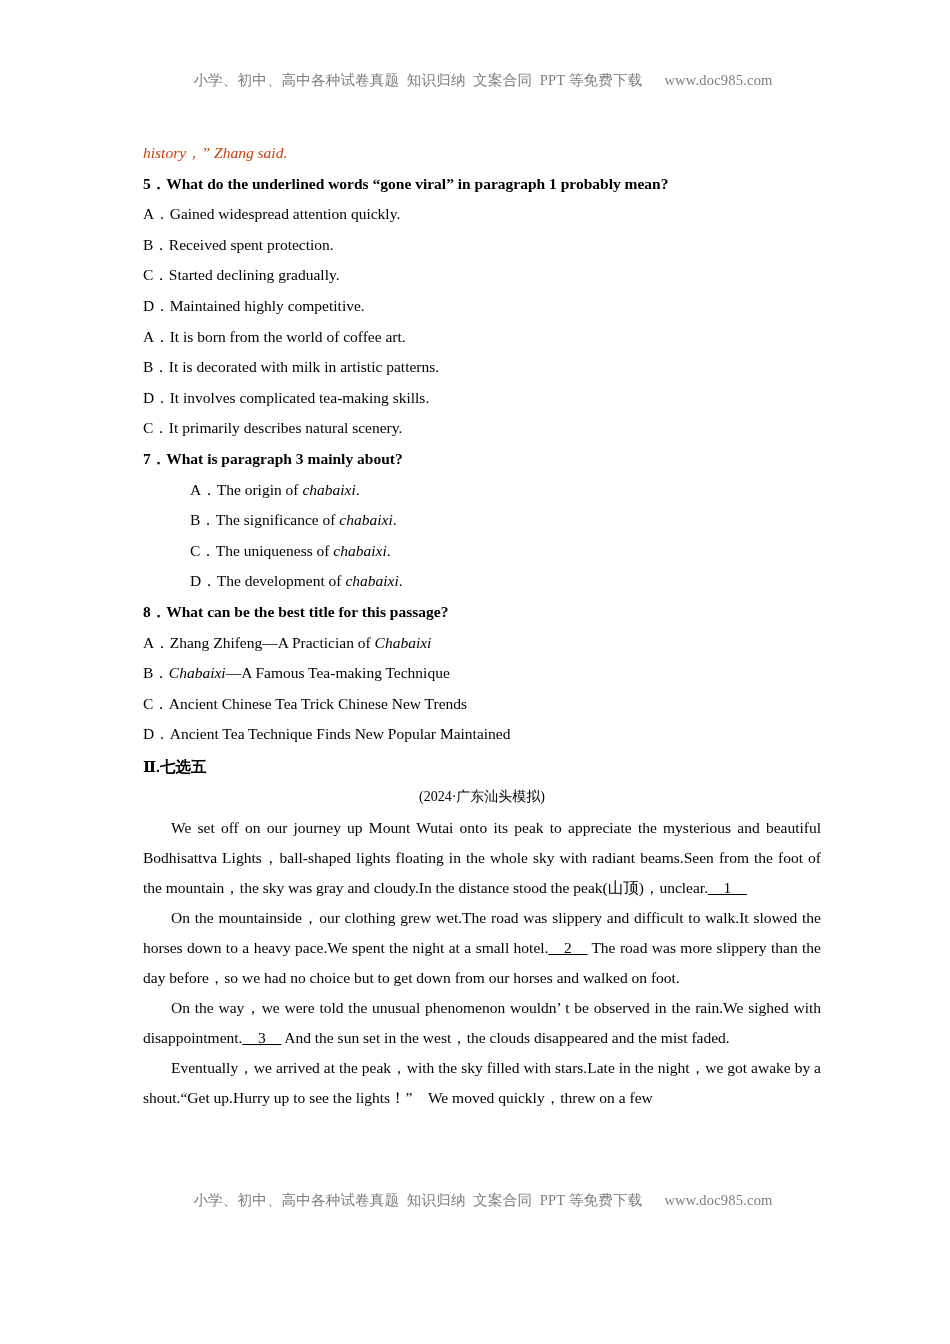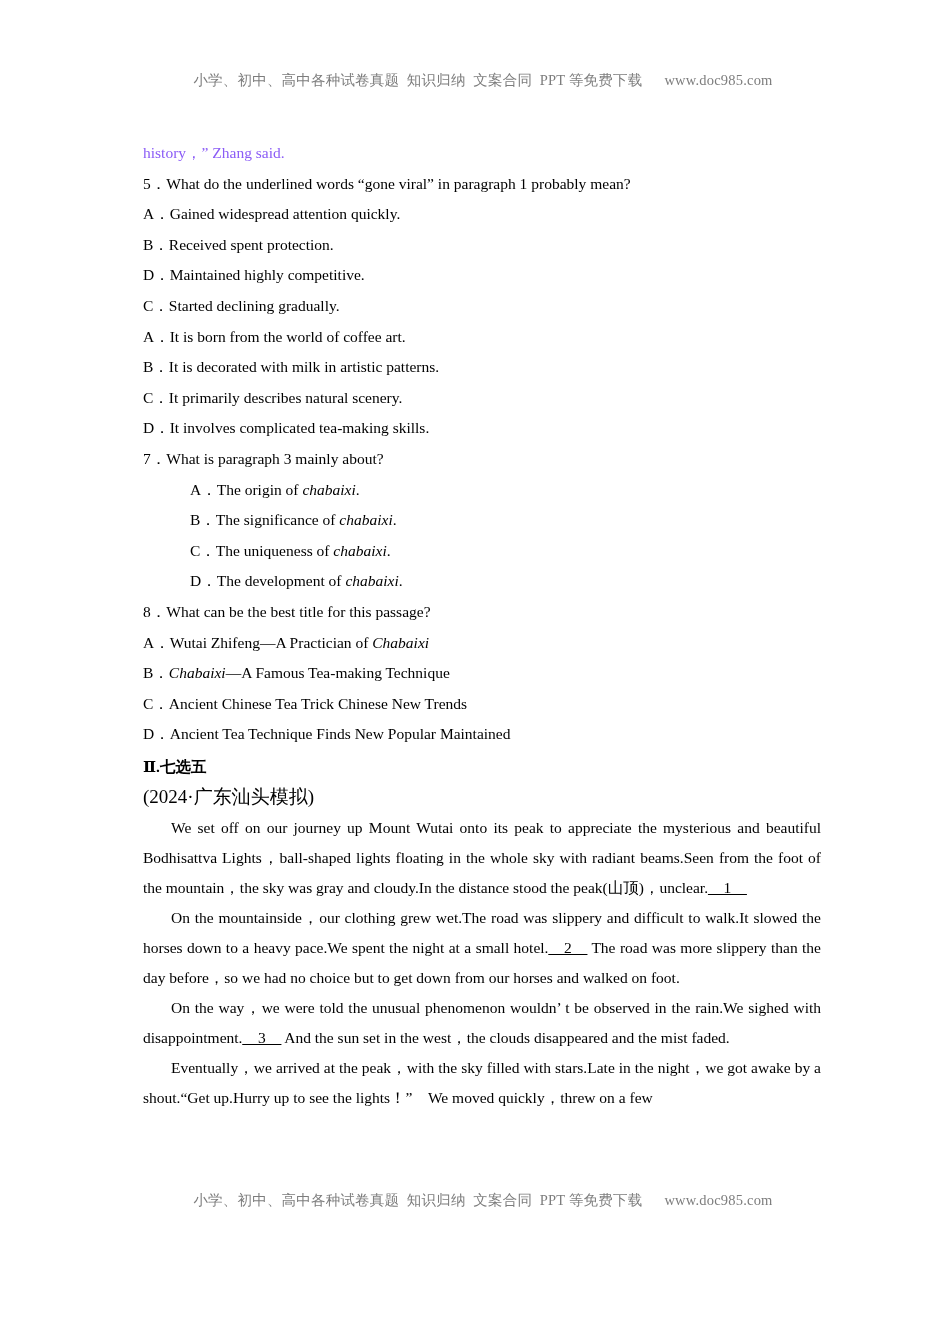--- a/index.html
+++ b/index.html
@@ -43,25 +43,26 @@
   .content {
     position: absolute;
     left: 135px;
     top: 138px;
     width: 678px;
   }
 
   .line {
     font-size: 15.5px;
     line-height: 30.6px;
-    color: #8b5cf6;
+    color: #c2410c;
+    font-style: italic;
   }
 
   .q-stem {
-    font-weight: normal;
+    font-weight: bold;
     font-size: 15.5px;
     line-height: 30.6px;
   }
   .q-num {
     display: inline-block;
     min-width: 20px;
   }
 
   .opt {
     font-size: 15.5px;
@@ -90,22 +91,23 @@
   i, .it { font-style: italic; }
 
   
   .sec-head {
     font-size: 15.5px;
     line-height: 30.6px;
     font-weight: bold;
     margin-top: 2px;
   }
   .source {
-    font-size: 19px;
+    font-size: 14px;
     line-height: 30.6px;
+    text-align: center;
   }
 
   
   .para {
     font-size: 15.5px;
     line-height: 30px;
     text-align: justify;
     text-justify: inter-word;
     text-indent: 28px;
     margin: 0;
@@ -124,38 +126,38 @@
 
   <div class="watermark watermark-top"><span>小学、初中、高中各种试卷真题  知识归纳  文案合同  PPT 等免费下载</span><span class="wm-url">www.doc985.com</span></div>
 
   <div class="content">
 
     <div class="line">history，”   Zhang said.</div>
 
     <div class="q-stem"><span class="q-num">5．</span><span>What do the underlined words “gone viral”  in paragraph 1 probably mean?</span></div>
     <div class="opt"><span class="opt-letter">A．</span><span>Gained widespread attention quickly.</span></div>
     <div class="opt"><span class="opt-letter">B．</span><span>Received spent protection.</span></div>
+    <div class="opt"><span class="opt-letter">C．</span><span>Started declining gradually.</span></div>
     <div class="opt"><span class="opt-letter">D．</span><span>Maintained highly competitive.</span></div>
-    <div class="opt"><span class="opt-letter">C．</span><span>Started declining gradually.</span></div>
 
     <div class="opt"><span class="opt-letter">A．</span><span>It is born from the world of coffee art.</span></div>
     <div class="opt"><span class="opt-letter">B．</span><span>It is decorated with milk in artistic patterns.</span></div>
+    <div class="opt"><span class="opt-letter">D．</span><span>It involves complicated tea-making skills.</span></div>
     <div class="opt"><span class="opt-letter">C．</span><span>It primarily describes natural scenery.</span></div>
-    <div class="opt"><span class="opt-letter">D．</span><span>It involves complicated tea-making skills.</span></div>
 
     <div class="q-stem"><span class="q-num">7．</span><span>What is paragraph 3 mainly about?</span></div>
     <div class="opt-row">
       <span class="opt col1"><span class="opt-letter">A．</span><span>The origin of </span><i>chabaixi</i><span>.</span></span><span class="opt col2"><span class="opt-letter">B．</span><span>The significance of </span><i>chabaixi</i><span>.</span></span>
     </div>
     <div class="opt-row">
       <span class="opt col1"><span class="opt-letter">C．</span><span>The uniqueness of </span><i>chabaixi</i><span>.</span></span><span class="opt col2"><span class="opt-letter">D．</span><span>The development of </span><i>chabaixi</i><span>.</span></span>
     </div>
 
     <div class="q-stem"><span class="q-num">8．</span><span>What can be the best title for this passage?</span></div>
-    <div class="opt"><span class="opt-letter">A．</span><span>Wutai Zhifeng—A Practician of </span><i>Chabaixi</i><span></span></div>
+    <div class="opt"><span class="opt-letter">A．</span><span>Zhang Zhifeng—A Practician of </span><i>Chabaixi</i><span></span></div>
     <div class="opt"><span class="opt-letter">B．</span><span></span><i>Chabaixi</i><span>—A Famous Tea-making Technique</span></div>
     <div class="opt"><span class="opt-letter">C．</span><span>Ancient Chinese Tea Trick Chinese New Trends</span><i></i><span></span></div>
     <div class="opt"><span class="opt-letter">D．</span><span>Ancient Tea Technique Finds New Popular Maintained</span><i></i><span></span></div>
 
     <div class="sec-head">Ⅱ.七选五</div>
     <div class="source">(2024·广东汕头模拟)</div>
 
     <p class="para"><span>We set off on our journey up Mount Wutai onto its peak to appreciate the mysterious and beautiful Bodhisattva Lights，ball-shaped lights floating in the whole sky with radiant beams.Seen from the foot of the mountain，the sky was gray and cloudy.In the distance stood the peak(山顶)，unclear.</span><span class="blank">__1__</span></p>
 
     <p class="para"><span>On the mountainside，our clothing grew wet.The road was slippery and difficult to walk.It slowed the horses down to a heavy pace.We spent the night at a small hotel.</span><span class="blank">__2__</span><span> The road was more slippery than the day before，so we had no choice but to get down from our horses and walked on foot.</span></p>

